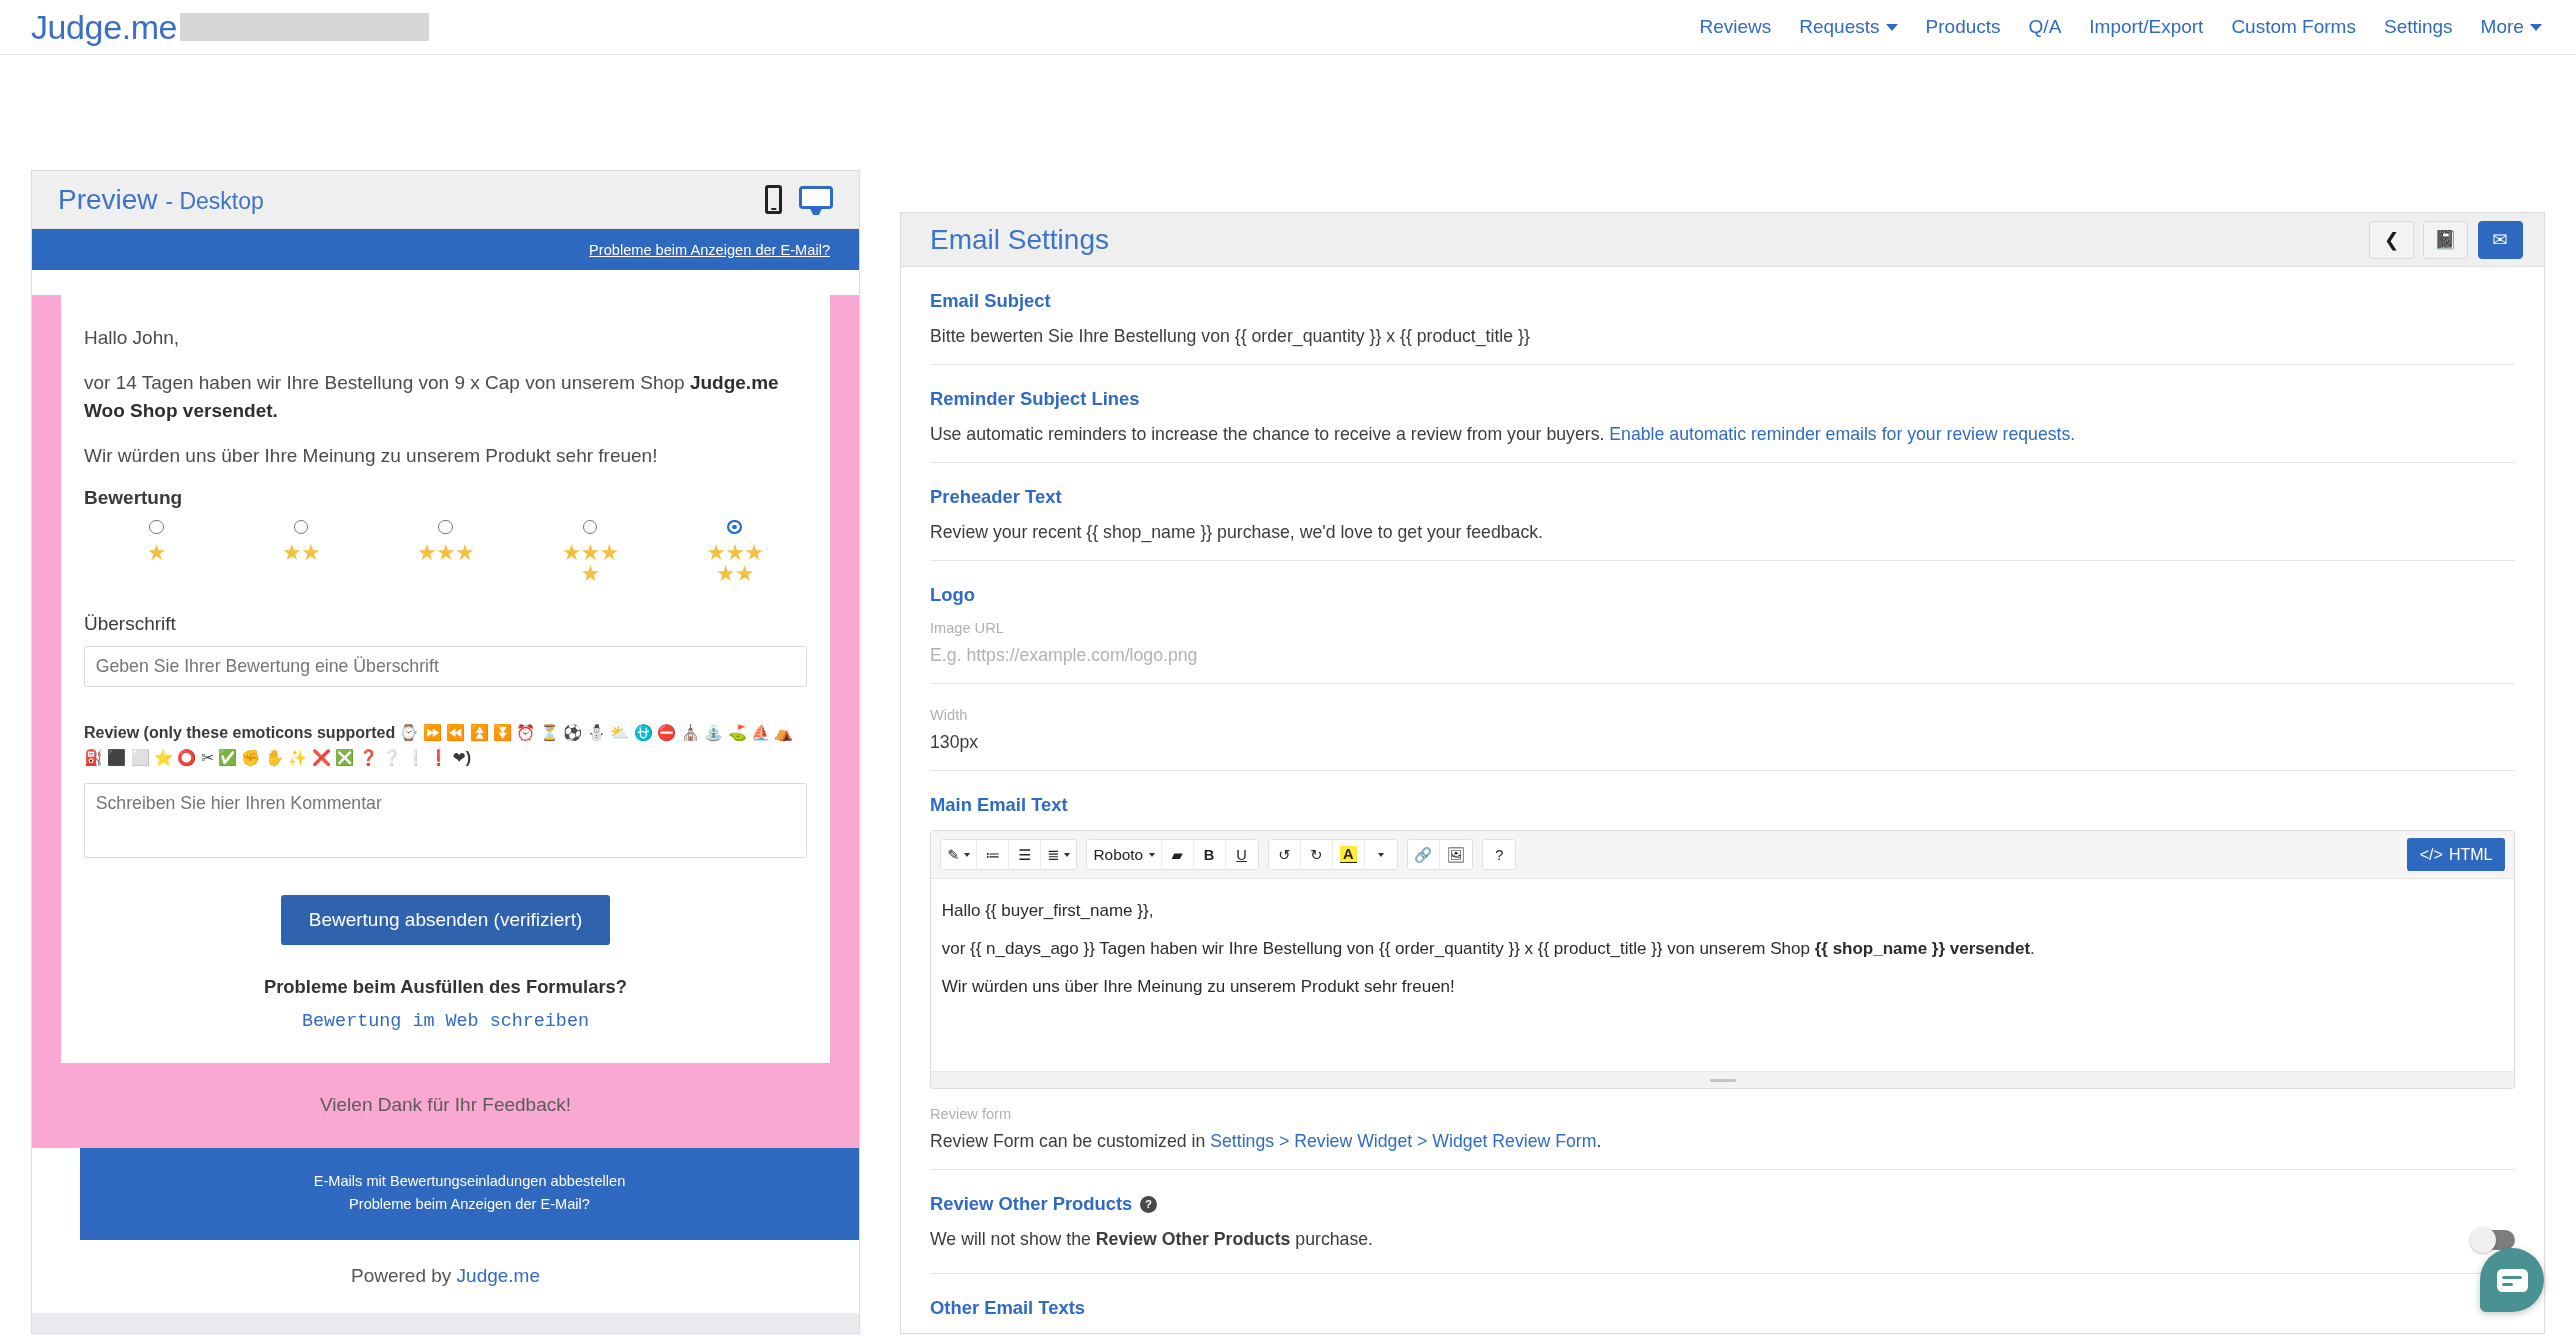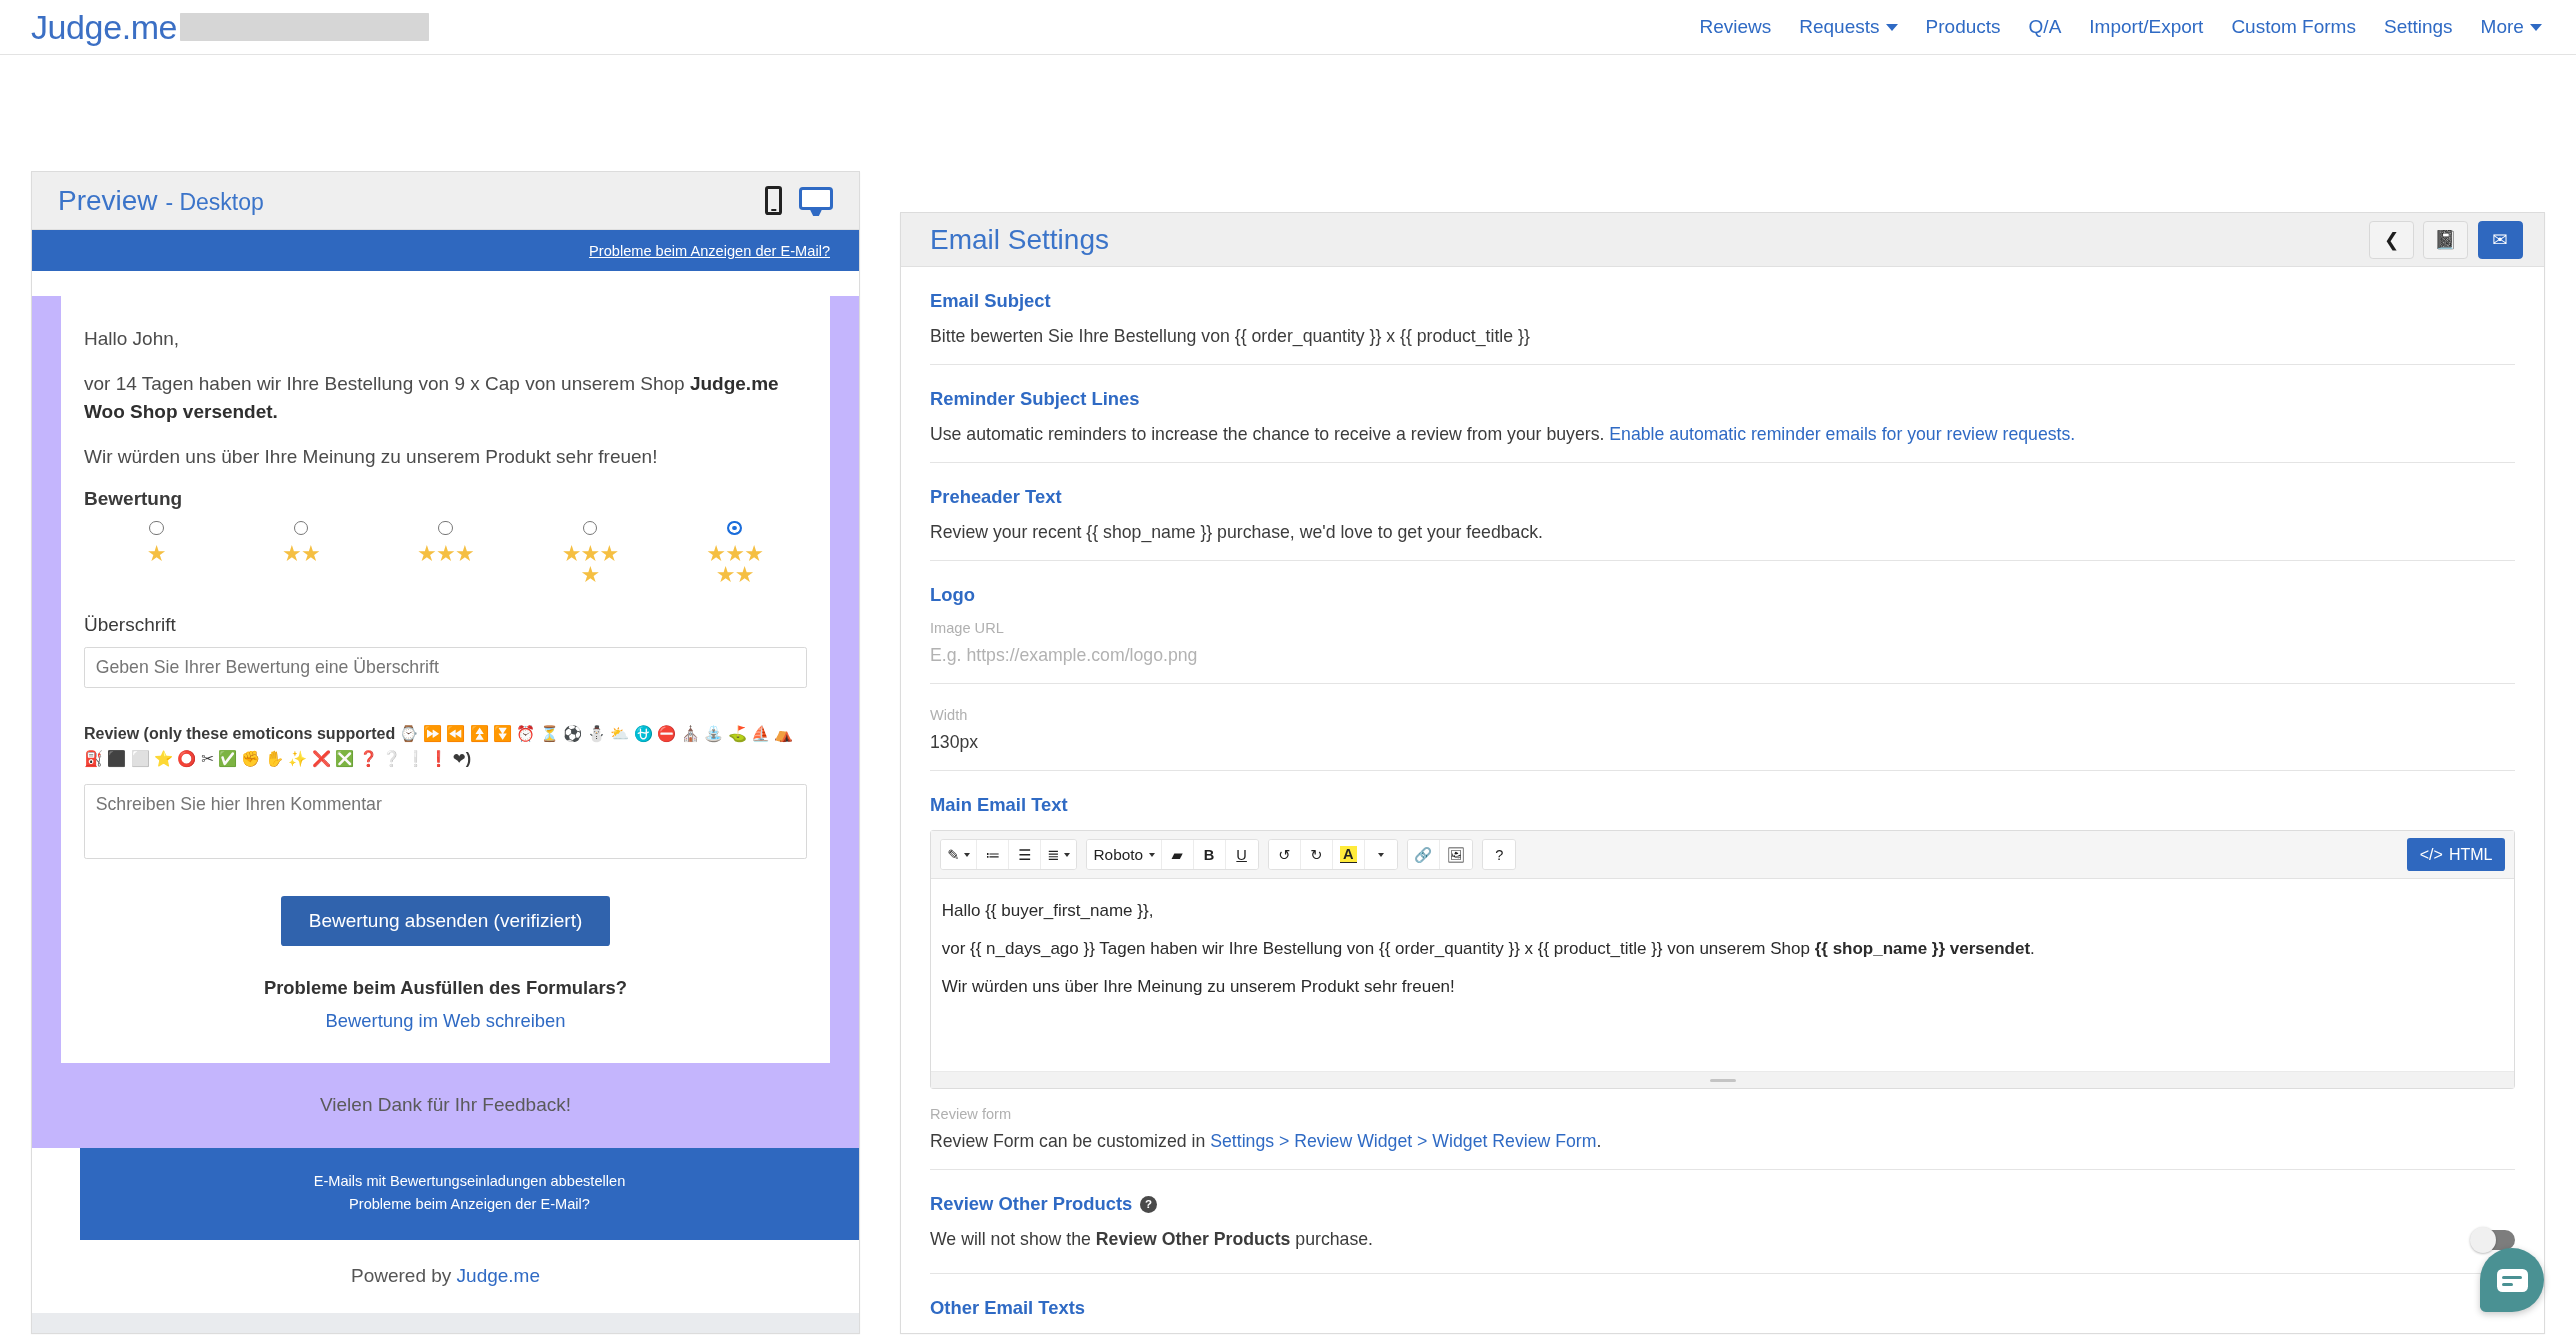--- a/index.html
+++ b/index.html
@@ -75,21 +75,21 @@
   .dev-desktop .stand { position:absolute; left:50%; transform:translateX(-50%); bottom:-1.5px; width:12.3px; height:7px; background:#2f6ac4; clip-path: polygon(0 0,100% 0,72% 100%,28% 100%); }
 
   .email-bar-top {
     background: #2f68bf; height: 41px;
     display: flex; align-items: center; justify-content: flex-end;
     padding-right: 29px;
   }
   .email-bar-top a {
     color: #ffffff; font-size: 14.6px; text-decoration: underline; cursor: pointer;
   }
-  .email-body { background: #c4b5fd; padding: 0 0 0 0; }
+  .email-body { background: #f9a8d4; padding: 0 0 0 0; }
   .email-card {
     background: #ffffff; margin: 24.6px 29px 0 29px;
     padding: 29px 23px 31px 23px;
   }
   .email-card p { font-size: 19px; color: #4b4b4b; line-height: 1.45; margin-bottom: 17.7px; }
   .email-card p b { color: #2f2f2f; }
   .sect-label { font-size: 19px; color: #3a3a3a; font-weight: 700; margin: 9.2px 0 10.7px 0; }
   .field-label { font-size: 19px; color: #3a3a3a; margin: 0 0 10.7px 0; }
 
   .rating-row { display: flex; gap: 0; margin-bottom: 28px; }
@@ -112,21 +112,21 @@
     font-family: "Liberation Sans", sans-serif; resize: none; margin-bottom: 34px;
   }
   .submit-wrap { text-align: center; margin-bottom: 31px; }
   .submit-btn {
     background: #3063ad; color: #fff; border: none; border-radius: 3.1px;
     font-size: 19px; padding: 14px 28px; cursor: pointer;
     font-family: "Liberation Sans", sans-serif;
   }
   .help-strong { text-align:center; font-size: 18.4px; color:#333; font-weight:700; margin-bottom: 10.7px; }
   .help-link { text-align:center; font-size: 18.4px; }
-  .help-link a { color: #2f6ac4; text-decoration: none; cursor:pointer; }
+  .help-link a { color: #2f6ac4; text-decoration: none; cursor:pointer;font-family:Liberation Mono, monospace; }
   .thanks { text-align:center; font-size: 19px; color:#5a5a5a; padding: 31px 0 32px 0; }
 
   .email-bar-bot {
     background: #2f68bf; padding: 18.4px 0 21.5px 0; text-align: center; margin-left: 48px;
   }
   .email-bar-bot a { display:block; color:#fff; font-size:14.6px; text-decoration:none; margin: 7px 0; cursor:pointer; }
   .powered { background:#fff; text-align:center; padding: 24.6px 0 26px 0; font-size: 19px; color:#555; }
   .powered a { color:#2f6ac4; text-decoration:none; cursor:pointer; }
   .preview-foot { background:#e9ebee; height: 20px; }
 

